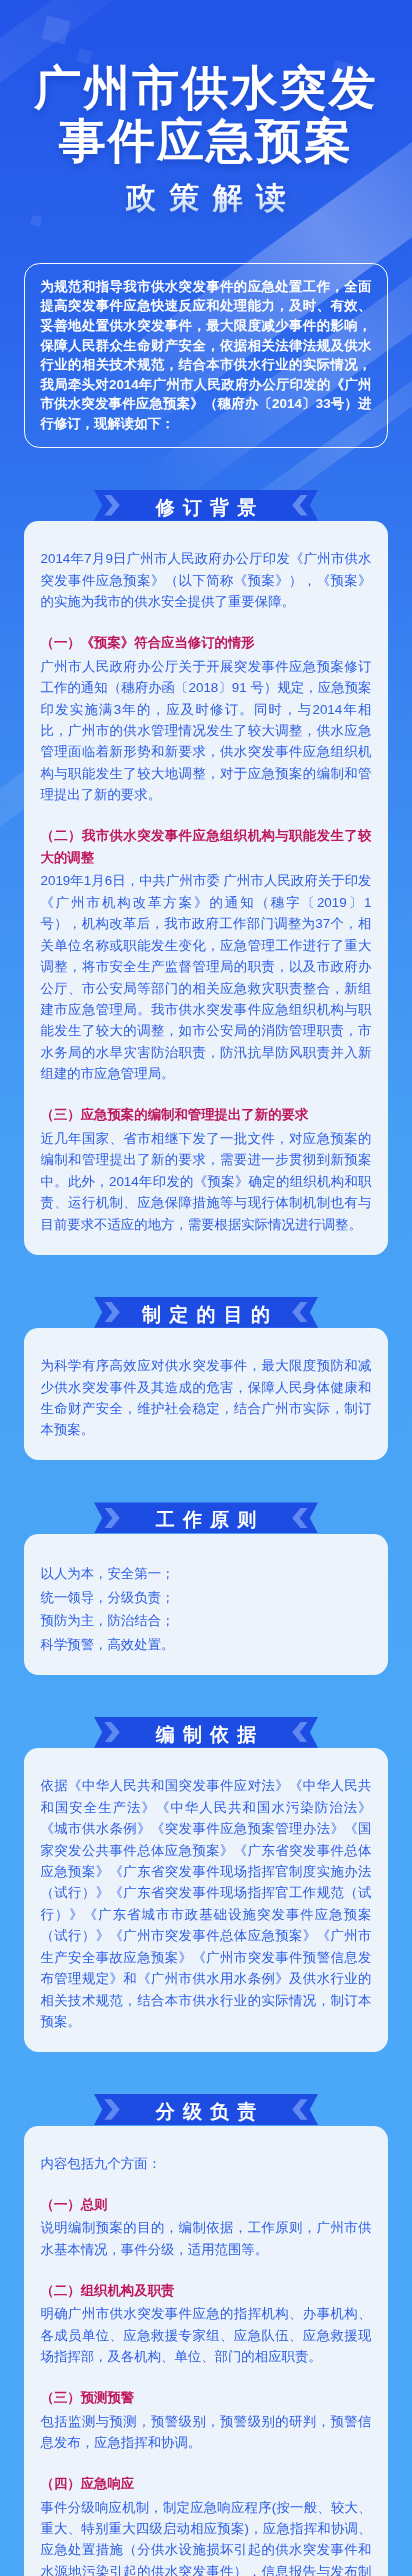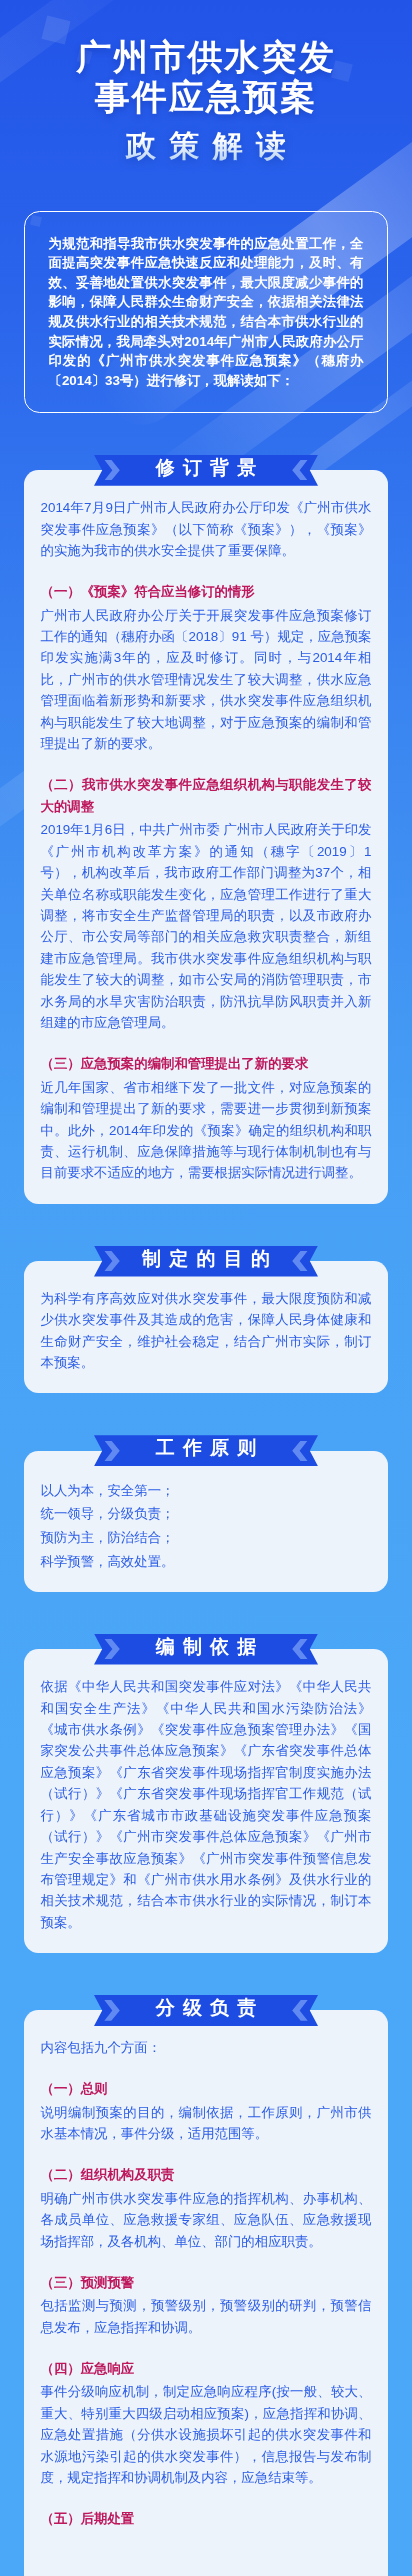--- a/index.html
+++ b/index.html
@@ -19,38 +19,38 @@
       background:linear-gradient(90deg,rgba(255,255,255,.14),rgba(255,255,255,0));}
   .s5{width:422px;height:31px;top:773px;left:-185px;transform:rotate(-36deg);
       background:linear-gradient(90deg,rgba(255,255,255,0),rgba(255,255,255,.10),rgba(255,255,255,0));}
   .sq{position:absolute;pointer-events:none;background:rgba(255,255,255,.10);transform:rotate(14deg);}
   .q1{width:24px;height:24px;top:17.5px;left:44px;}
   .q2{width:13.4px;height:13.4px;top:50px;left:78px;background:rgba(255,255,255,.07);}
   .q3{width:17.5px;height:17.5px;top:62px;right:62px;background:rgba(255,255,255,.08);}
   .q4{width:10.3px;height:10.3px;top:216px;left:31px;background:rgba(255,255,255,.08);}
 
   .hero{position:relative;padding-top:37px;text-align:center;z-index:1;}
-  .title{color:#ffffff;font-size:35px;font-weight:bold;line-height:1.13;letter-spacing:2.1px;
-    text-shadow:0 3.1px 6.2px rgba(8,35,140,.35);}
+  .title{color:#ffffff;font-size:47px;font-weight:bold;line-height:1.13;letter-spacing:2.1px;
+    text-shadow:0 3.1px 6.2px rgba(8,35,140,.35);margin-top:24px;}
   .subtitle{margin-top:10.3px;font-size:30px;font-weight:bold;letter-spacing:13.4px;padding-left:13.4px;
     background:linear-gradient(180deg,#ffffff 30%,#a9c9f0 100%);
     -webkit-background-clip:text;background-clip:text;color:transparent;
     filter:drop-shadow(0 2.6px 4.1px rgba(8,35,140,.30));}
   .intro-box{margin:44px 24px 0;border:1.5px solid #ffffff;border-radius:15.5px;padding:13.4px 15.5px;
     color:#ffffff;font-size:13.4px;line-height:1.46;font-weight:bold;text-align:justify;}
 
   .sec{position:relative;margin-top:42px;z-index:1;}
   .ribbon{position:relative;width:224px;height:31px;margin:0 auto -15.5px;z-index:2;
-    background:#1c4ce2;display:flex;align-items:flex-start;justify-content:center;
+    background:#1c4ce2;display:flex;align-items:flex-end;justify-content:center;
     clip-path:polygon(0 0,100% 0,calc(100% - 8.2px) 50%,100% 100%,0 100%,8.2px 50%);}
   .ribbon-text{color:#ffffff;font-size:19px;font-weight:bold;letter-spacing:8.2px;padding-left:8.2px;white-space:nowrap;}
   .chev{position:absolute;top:5.2px;width:15.5px;height:20.6px;background:#6189f2;}
   .chev-l{left:10.3px;clip-path:polygon(0 0,45% 0,100% 50%,45% 100%,0 100%,52% 50%);}
   .chev-r{right:10.3px;clip-path:polygon(100% 0,55% 0,0 50%,55% 100%,100% 100%,48% 50%);}
-  .card{position:relative;margin:0 24px;background:#edf3fb;border-radius:14.4px;
+  .card{position:relative;margin:16px 24px;background:#edf3fb;border-radius:14.4px;
     padding:27px 16.5px 17.5px;color:#2a5ce6;font-size:13.4px;line-height:1.6;z-index:1;}
   .card p{margin:0;text-align:justify;}
   .card p.p{margin-bottom:2.1px;}
   .card p.h{margin:19.6px 0 2.1px;font-weight:bold;color:#be185d;}
   .card p.h:first-child{margin-top:0;}
   .center-lines p{text-align:left;margin:2.1px 0;}
   .mh-tall1{min-height:536px;}
   .mh-tall2{min-height:634px;}
 </style>
 </head>
@@ -68,21 +68,21 @@
   <div class="sq q3"></div>
   <div class="sq q4"></div>
 
   <header class="hero">
     <div class="title">
       <div>广州市供水突发</div>
       <div>事件应急预案</div>
     </div>
     <div class="subtitle">政策解读</div>
     <div class="intro-box">
-      <p style="margin:8px;">为规范和指导我市供水突发事件的应急处置工作，全面提高突发事件应急快速反应和处理能力，及时、有效、妥善地处置供水突发事件，最大限度减少事件的影响，保障人民群众生命财产安全，依据相关法律法规及供水行业的相关技术规范，结合本市供水行业的实际情况，我局牵头对2014年广州市人民政府办公厅印发的《广州市供水突发事件应急预案》（穗府办〔2014〕33号）进行修订，现解读如下：</p>
+      <p style="margin:0;">为规范和指导我市供水突发事件的应急处置工作，全面提高突发事件应急快速反应和处理能力，及时、有效、妥善地处置供水突发事件，最大限度减少事件的影响，保障人民群众生命财产安全，依据相关法律法规及供水行业的相关技术规范，结合本市供水行业的实际情况，我局牵头对2014年广州市人民政府办公厅印发的《广州市供水突发事件应急预案》（穗府办〔2014〕33号）进行修订，现解读如下：</p>
     </div>
   </header>
 
   <section class="sec">
     <div class="ribbon">
       <span class="chev chev-l"></span>
       <span class="ribbon-text">修订背景</span>
       <span class="chev chev-r"></span>
     </div>
     <div class="card mh-tall1">

